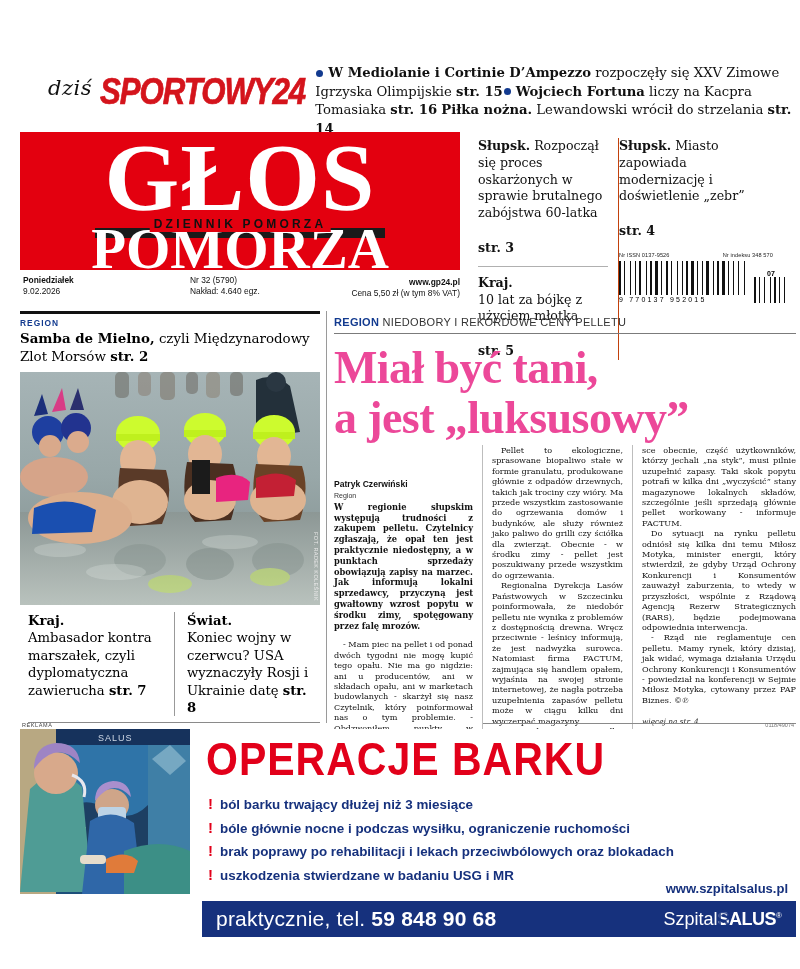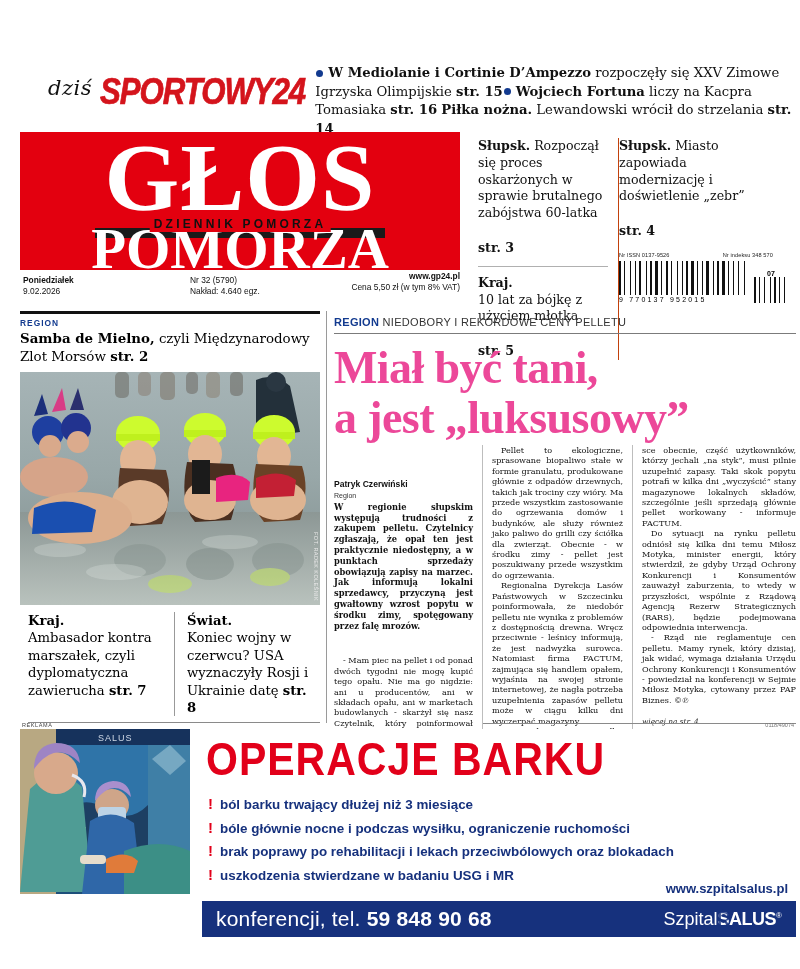--- a/index.html
+++ b/index.html
@@ -72,21 +72,21 @@
     letter-spacing: 0px;
   }
   .mast-meta {
     position: relative; width: 440px; height: 34px; padding-top: 5px;
     font-family: "Liberation Sans", sans-serif; font-size: 8.4px;
     line-height: 11px; color: #111;
   }
   .mm-left { position: absolute; left: 3px; top: 5px; }
   .mm-left .d1 { font-weight: bold; }
   .mm-mid { position: absolute; left: 170px; top: 5px; }
-  .mm-right { position: absolute; right: 0; top: 1px; text-align: right; }
+  .mm-right { position: absolute; right: 0; top: 7px; text-align: right; }
   .mm-right .w { font-weight: bold; }
 
   
   .tr-block { position: absolute; left: 478px; top: 138px; width: 305px; }
   .tr-cols { display: flex; }
   .tr-colA { width: 140px; padding-right: 10px; }
   .tr-colB { width: 155px; padding-left: 0; border-left: 1px solid #c2410c; }
   .tease {
     font-family: "DejaVu Serif", serif;
     font-size: 12.6px; line-height: 16.8px; color: #111;
@@ -165,21 +165,21 @@
 
   .byline { margin-top: 18px; }
   .byline .nm { font-family: "Liberation Sans", sans-serif; font-weight: bold; font-size: 8.6px; }
   .byline .rg { font-family: "Liberation Sans", sans-serif; font-size: 7px; color: #333; margin-top: 2px; }
 
   .cols { display: flex; margin-top: 2px; }
   .col { font-family: "DejaVu Serif", serif; font-size: 8.1px; line-height: 10.4px;
          text-align: justify; color: #111; }
   .col p { margin-bottom: 0; text-indent: 9px; }
   .col p.noind { text-indent: 0; }
-  .col p.lead { font-weight: bold; text-indent: 0; margin-bottom: 24px; font-size: 8.3px; line-height: 10.8px; }
+  .col p.lead { font-weight: bold; text-indent: 0; margin-bottom: 8px; font-size: 8.3px; line-height: 10.8px; }
   .col p + p { margin-top: 0; }
   .c1 { width: 148px; padding-right: 9px; margin-top: 16px; }
   .c2 { width: 150px; padding: 0 9px; border-left: 1px solid #bdbdbd; }
   .c3 { width: 164px; padding-left: 9px; border-left: 1px solid #bdbdbd; }
   .more { font-style: italic; font-size: 7.4px; margin-top: 12px; color:#222; }
   .art-foot-rule { position:absolute; left: 483px; top: 723px; width: 313px; height: 1px; background: #8a8a8a; }
 
   
   .reklama-label {
     position: absolute; left: 22px; top: 722px;
@@ -584,21 +584,21 @@
       <div class="ad-li">
         <span class="ex">!</span>
         <span>uszkodzenia stwierdzane w badaniu USG i MR</span>
       </div>
     </div>
 
     <div class="ad-url">www.szpitalsalus.pl</div>
 
     <div class="ad-bar">
       <div class="kw">
-        <span>konferencji, tel.</span>
+        <span>praktycznie, tel.</span>
         <span class="tel">59 848 90 68</span>
       </div>
       <div class="brand">
         <span class="b1">Szpital</span><span class="b2">SALUS</span><span class="reg">®</span>
         <span class="salus-mark">Ʀ</span>
       </div>
     </div>
   </div>
 
 </div>

